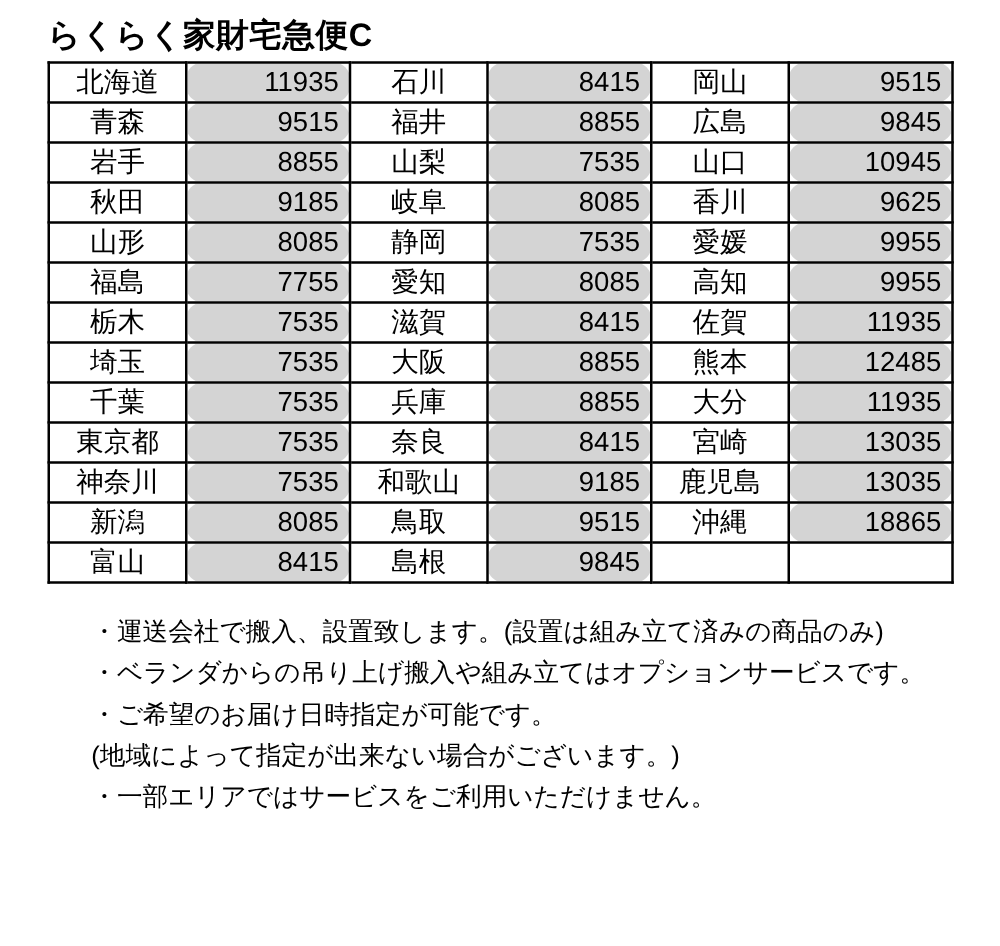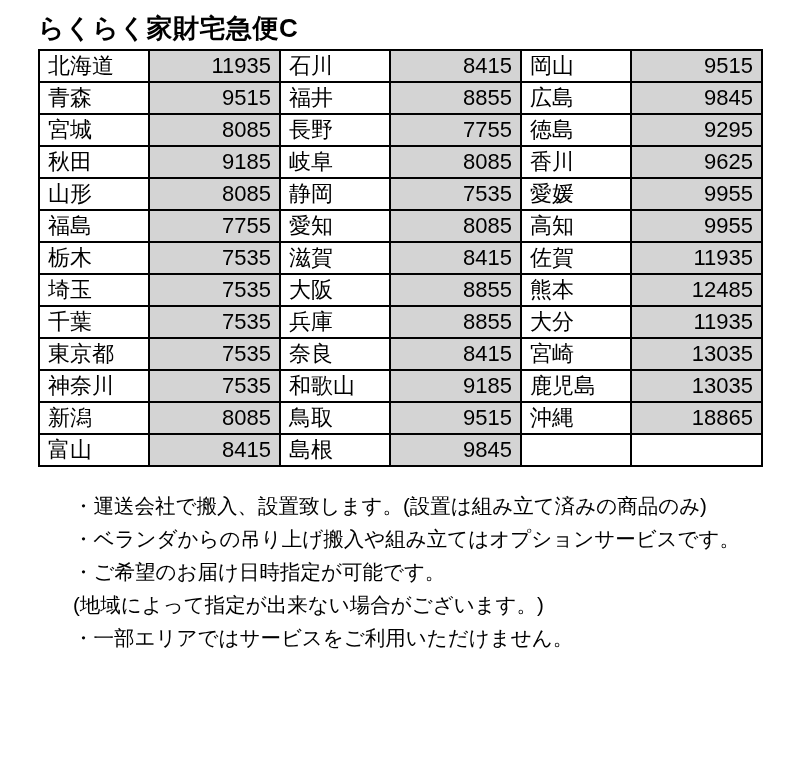--- a/index.html
+++ b/index.html
@@ -41,26 +41,27 @@
     height: 30px;
     border: 2px solid #000000;
     padding: 0 8px;
     font-size: 22px;
     line-height: 1;
     white-space: nowrap;
     overflow: hidden;
   }
   td.pref {
     background: #ffffff;
-    text-align: left;
+    text-align: center;
     font-weight: normal;
   }
   td.price {
     background: #d4d4d4;
     text-align: right;
+    border-radius: 13px;
   }
   td.empty {
     border: none;
     background: #ffffff;
   }
   
   col.c-pref { width: 110px; }
   col.c-price { width: 131px; }
   .notes {
     margin: 22px 0 0 48px;
@@ -100,26 +101,26 @@
           </tr>
           <tr>
             <td class="pref">青森</td>
             <td class="price">9515</td>
             <td class="pref">福井</td>
             <td class="price">8855</td>
             <td class="pref">広島</td>
             <td class="price">9845</td>
           </tr>
           <tr>
-            <td class="pref">宮城</td>
-            <td class="price">8085</td>
-            <td class="pref">長野</td>
-            <td class="price">7755</td>
-            <td class="pref">徳島</td>
-            <td class="price">9295</td>
+            <td class="pref">岩手</td>
+            <td class="price">8855</td>
+            <td class="pref">山梨</td>
+            <td class="price">7535</td>
+            <td class="pref">山口</td>
+            <td class="price">10945</td>
           </tr>
           <tr>
             <td class="pref">秋田</td>
             <td class="price">9185</td>
             <td class="pref">岐阜</td>
             <td class="price">8085</td>
             <td class="pref">香川</td>
             <td class="price">9625</td>
           </tr>
           <tr>

